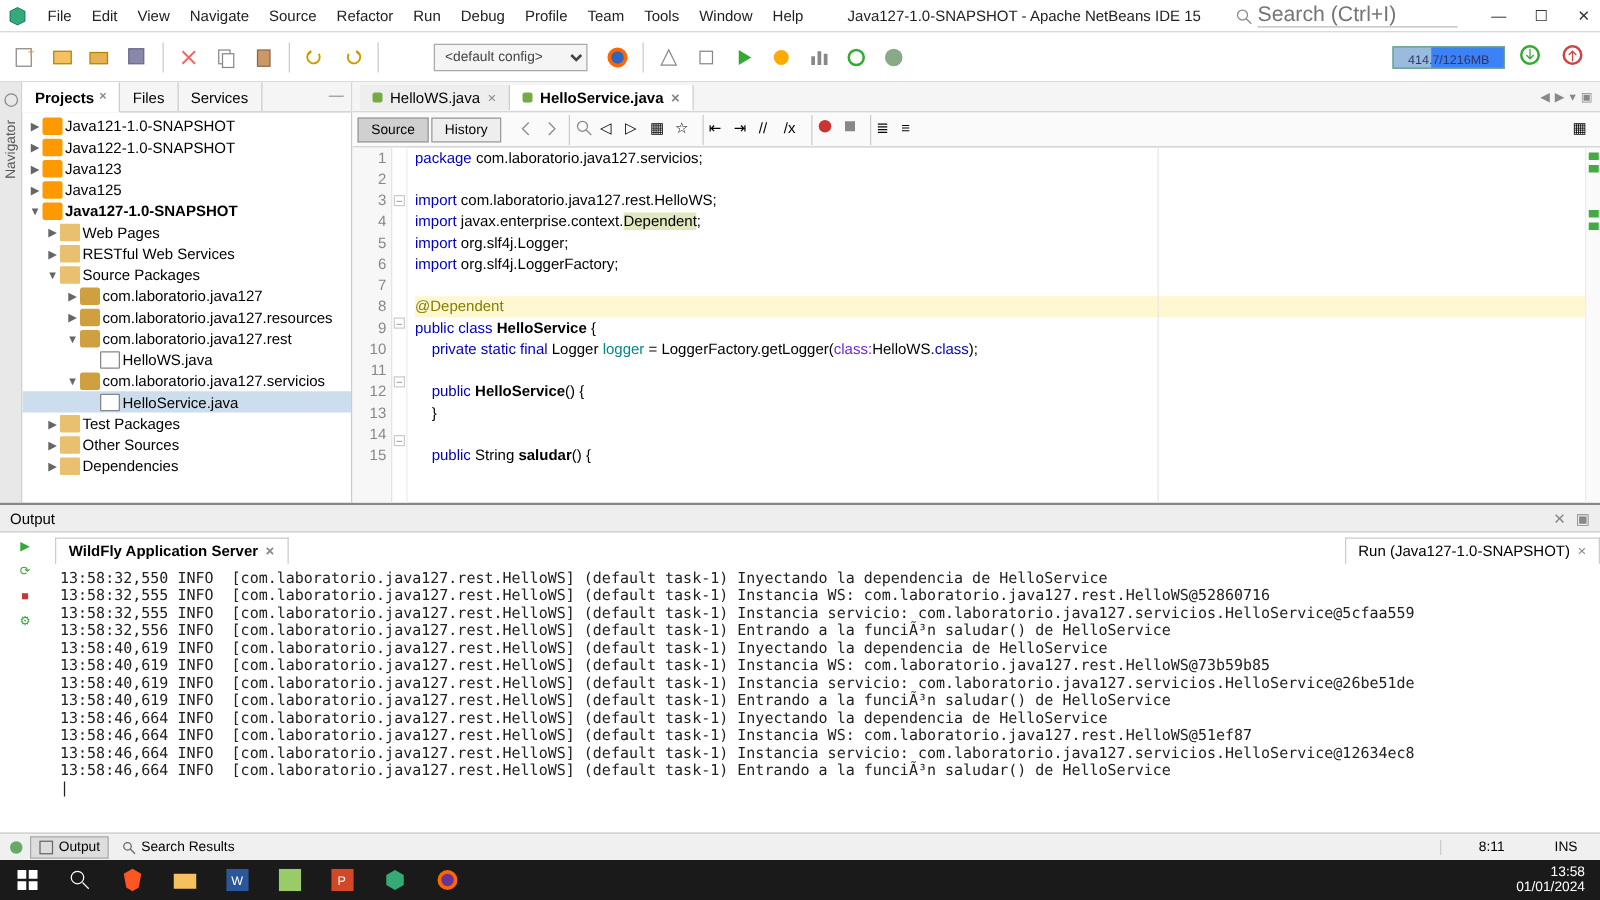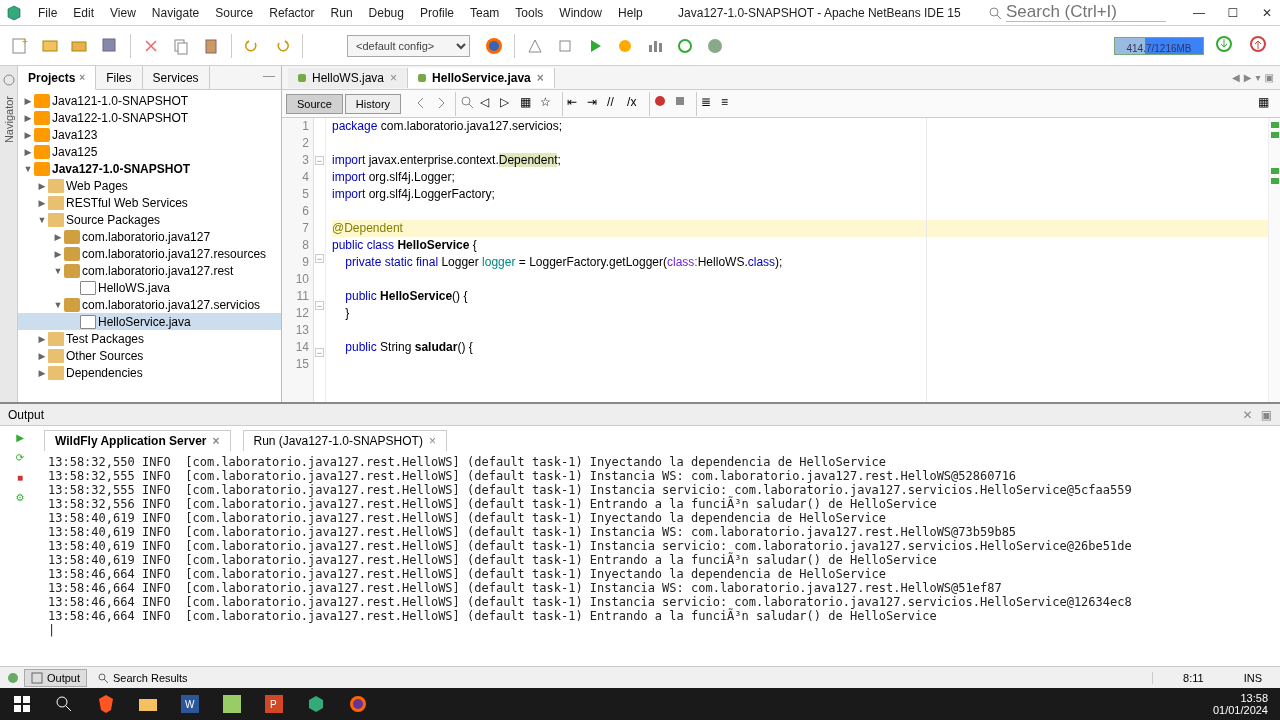--- a/index.html
+++ b/index.html
@@ -73,21 +73,21 @@
 .code-margin { position: absolute; left: 600px; top: 0; bottom: 0; width: 1px; background: #e8e8e8; }
 .code-marks { width: 12px; background: #fafafa; border-left: 1px solid #eee; }
 .mark-g { width: 8px; height: 6px; background: #4a4; margin: 4px auto; }
 
 
 .output-panel { border-top: 2px solid #888; background: #fff; height: 264px; display: flex; flex-direction: column; }
 .out-header { height: 22px; background: #eee; border-bottom: 1px solid #ccc; display: flex; align-items: center; padding: 0 8px; font-size: 12px; }
 .out-header .spacer { flex: 1; }
 .out-left { width: 40px; display: flex; flex-direction: column; align-items: center; gap: 2px; padding-top: 2px; }
 .out-left-btn { width: 18px; height: 18px; display: flex; align-items: center; justify-content: center; font-size: 10px; }
-.out-tabs { display: flex; gap: 12px; padding: 4px 0 0 4px; }
+.out-tabs { display: flex; gap: 12px; padding: 4px 0 0 4px; justify-content: space-between; }
 .out-tab { padding: 3px 10px; border: 1px solid #ccc; border-bottom: none; background: #fff; font-size: 12px; display: flex; gap: 6px; align-items: center; }
 .out-tab.active { font-weight: bold; background: #fff; }
 .out-body { flex: 1; display: flex; }
 .out-text { flex: 1; font-family: "Consolas", monospace; font-size: 12px; padding: 4px 8px; white-space: pre; overflow: auto; color: #222; }
 
 
 .bottom-tabs { height: 22px; background: #f0f0f0; border-top: 1px solid #ccc; display: flex; align-items: center; padding: 0 6px; gap: 4px; font-size: 11px; }
 .btab { display: flex; align-items: center; gap: 4px; padding: 2px 6px; }
 .btab.active { background: #ddd; border: 1px solid #aaa; }
 .status-right { margin-left: auto; display: flex; gap: 40px; padding-right: 12px; border-left: 1px solid #ccc; padding-left: 30px; }
@@ -415,20 +415,21 @@
           <div class="empty"></div>
           <div>−</div>
           <div class="empty"></div>
           <div class="empty"></div>
           <div>−</div>
         </div>
       <div class="code" id="code">
           <div class="code-margin"></div>
           <div class="line"><span class="kw">package</span> com.laboratorio.java127.servicios;</div>
           <div class="line"></div>
+          <div class="line"><span class="kw">import</span> com.laboratorio.java127.rest.HelloWS;</div>
           <div class="line"><span class="kw">import</span> javax.enterprise.context.<span class="hl-dep">Dependent</span>;</div>
           <div class="line"><span class="kw">import</span> org.slf4j.Logger;</div>
           <div class="line"><span class="kw">import</span> org.slf4j.LoggerFactory;</div>
           <div class="line"></div>
           <div class="line"><span class="hl-bg"><span class="ann">@Dependent</span></span></div>
           <div class="line"><span class="kw">public class</span> <span class="cls">HelloService</span> {</div>
           <div class="line">    <span class="kw">private static final</span> Logger <span style="color:#088">logger</span> = LoggerFactory.getLogger(<span class="logname">class:</span>HelloWS.<span class="kw">class</span>);</div>
           <div class="line"></div>
           <div class="line">    <span class="kw">public</span> <span class="cls">HelloService</span>() {</div>
           <div class="line">    }</div>

